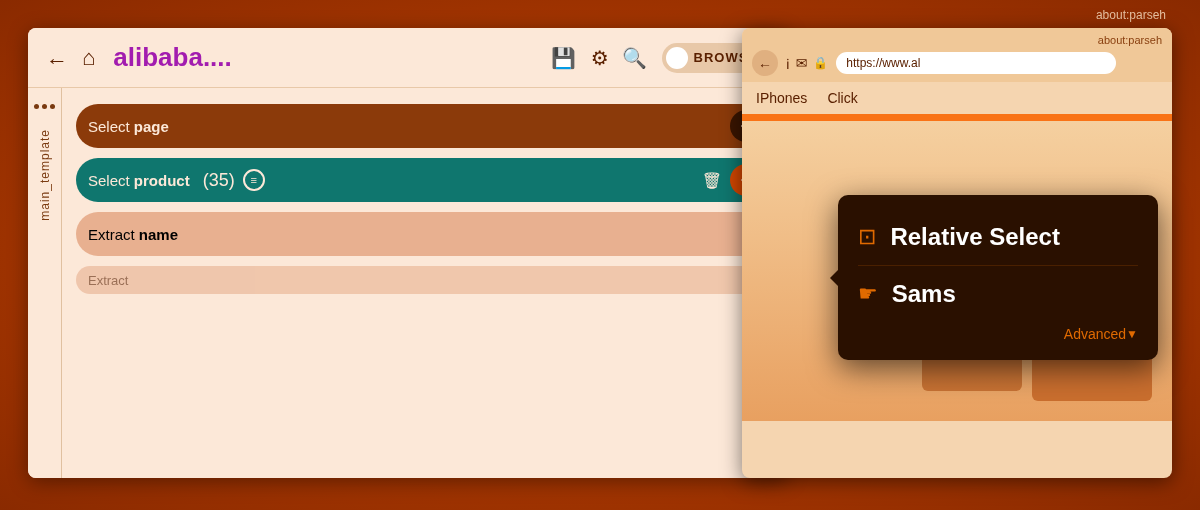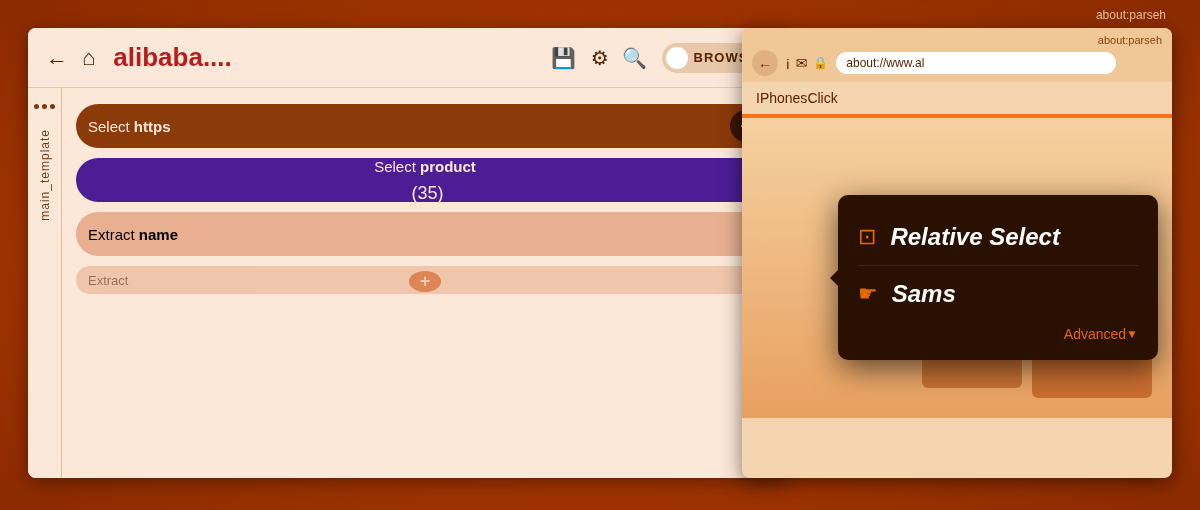--- a/index.html
+++ b/index.html
@@ -46,21 +46,21 @@
 
     .toolbar-icon {
       font-size: 22px;
       color: #5a2000;
       cursor: pointer;
     }
 
     .toolbar-title {
       font-size: 26px;
       font-weight: bold;
-      color: #b91c1c;
+      color: #a21caf;
       margin-left: 4px;
       flex: 1;
     }
 
     .toolbar-action {
       font-size: 20px;
       color: #5a2000;
       cursor: pointer;
     }
 
@@ -145,22 +145,21 @@
       height: 44px;
       padding: 0 12px;
       gap: 8px;
     }
 
     .selector-row.dark {
       background: #8b3a0a;
     }
 
     .selector-row.orange {
-      background: #4c1d95;
-      flex-direction: column;
+      background: #0f766e;
     }
 
     .selector-row.light {
       background: #e8b090;
     }
 
     .selector-label {
       font-size: 15px;
       color: #fce8d8;
       font-weight: 400;
@@ -250,22 +249,23 @@
       display: flex;
       align-items: center;
       justify-content: center;
       font-size: 14px;
       color: #5a2000;
       cursor: pointer;
     }
 
     .browser-tabs {
       display: flex;
+      gap: 20px;
       padding: 8px 14px;
-      border-bottom: 4px solid #f97316;
+      border-bottom: 7px solid #f97316;
     }
 
     .browser-tab {
       font-size: 14px;
       color: #5a2000;
       cursor: pointer;
       font-weight: 500;
     }
 
     
@@ -302,21 +302,20 @@
 
     .popup-item-icon {
       font-size: 22px;
       color: #e06a00;
     }
 
     .popup-item-label {
       font-size: 24px;
       font-weight: 700;
       color: white;
-      font-style: italic;
     }
 
     .popup-divider {
       height: 1px;
       background: #4a2000;
       margin: 4px 0;
     }
 
     .popup-advanced {
       display: flex;
@@ -375,21 +374,21 @@
         <div class="dot"></div>
         <div class="dot"></div>
       </div>
       <span class="sidebar-label">main_template</span>
     </div>
 
     <div class="main-panel">
 
       <div class="selector-row dark">
         <span class="selector-label">
-          Select <strong>https</strong>
+          Select <strong>page</strong>
         </span>
         <div class="selector-spacer"></div>
         <div class="btn-circle dark-btn">+</div>
       </div>
 
       <div class="selector-row orange">
         <span class="selector-label">
           Select <strong>product</strong>
         </span>
         <span class="selector-count">&nbsp;(35)</span>
@@ -420,21 +419,21 @@
   <div style="background:#f0c898; padding: 6px 10px 0; display:flex; flex-direction:column;">
     <div style="text-align:right; font-size:11px; color:#8a4010; padding-bottom:4px;">about:parseh</div>
     <div style="display:flex; align-items:center; gap:8px; padding-bottom:6px;">
       <div class="browser-back-btn">←</div>
       <div style="display:flex; align-items:center; gap:6px;">
         <span style="font-size:14px; color:#5a2000;">ℹ</span>
         <span style="font-size:14px; color:#5a2000;">✉</span>
         <span style="font-size:12px; color:#5a2000;">🔒</span>
       </div>
       <div class="browser-url-bar">
-        <span style="font-size:12px; color:#5a2000;">about://www.al</span>
+        <span style="font-size:12px; color:#5a2000;">https://www.al</span>
       </div>
     </div>
   </div>
 
   <div class="browser-tabs">
     <span class="browser-tab">IPhones</span>
     <span class="browser-tab">Click</span>
   </div>
 
   <div style="background: linear-gradient(180deg, #f5d0a0 0%, #e8a060 100%); height: 300px; position:relative; overflow:hidden;">

